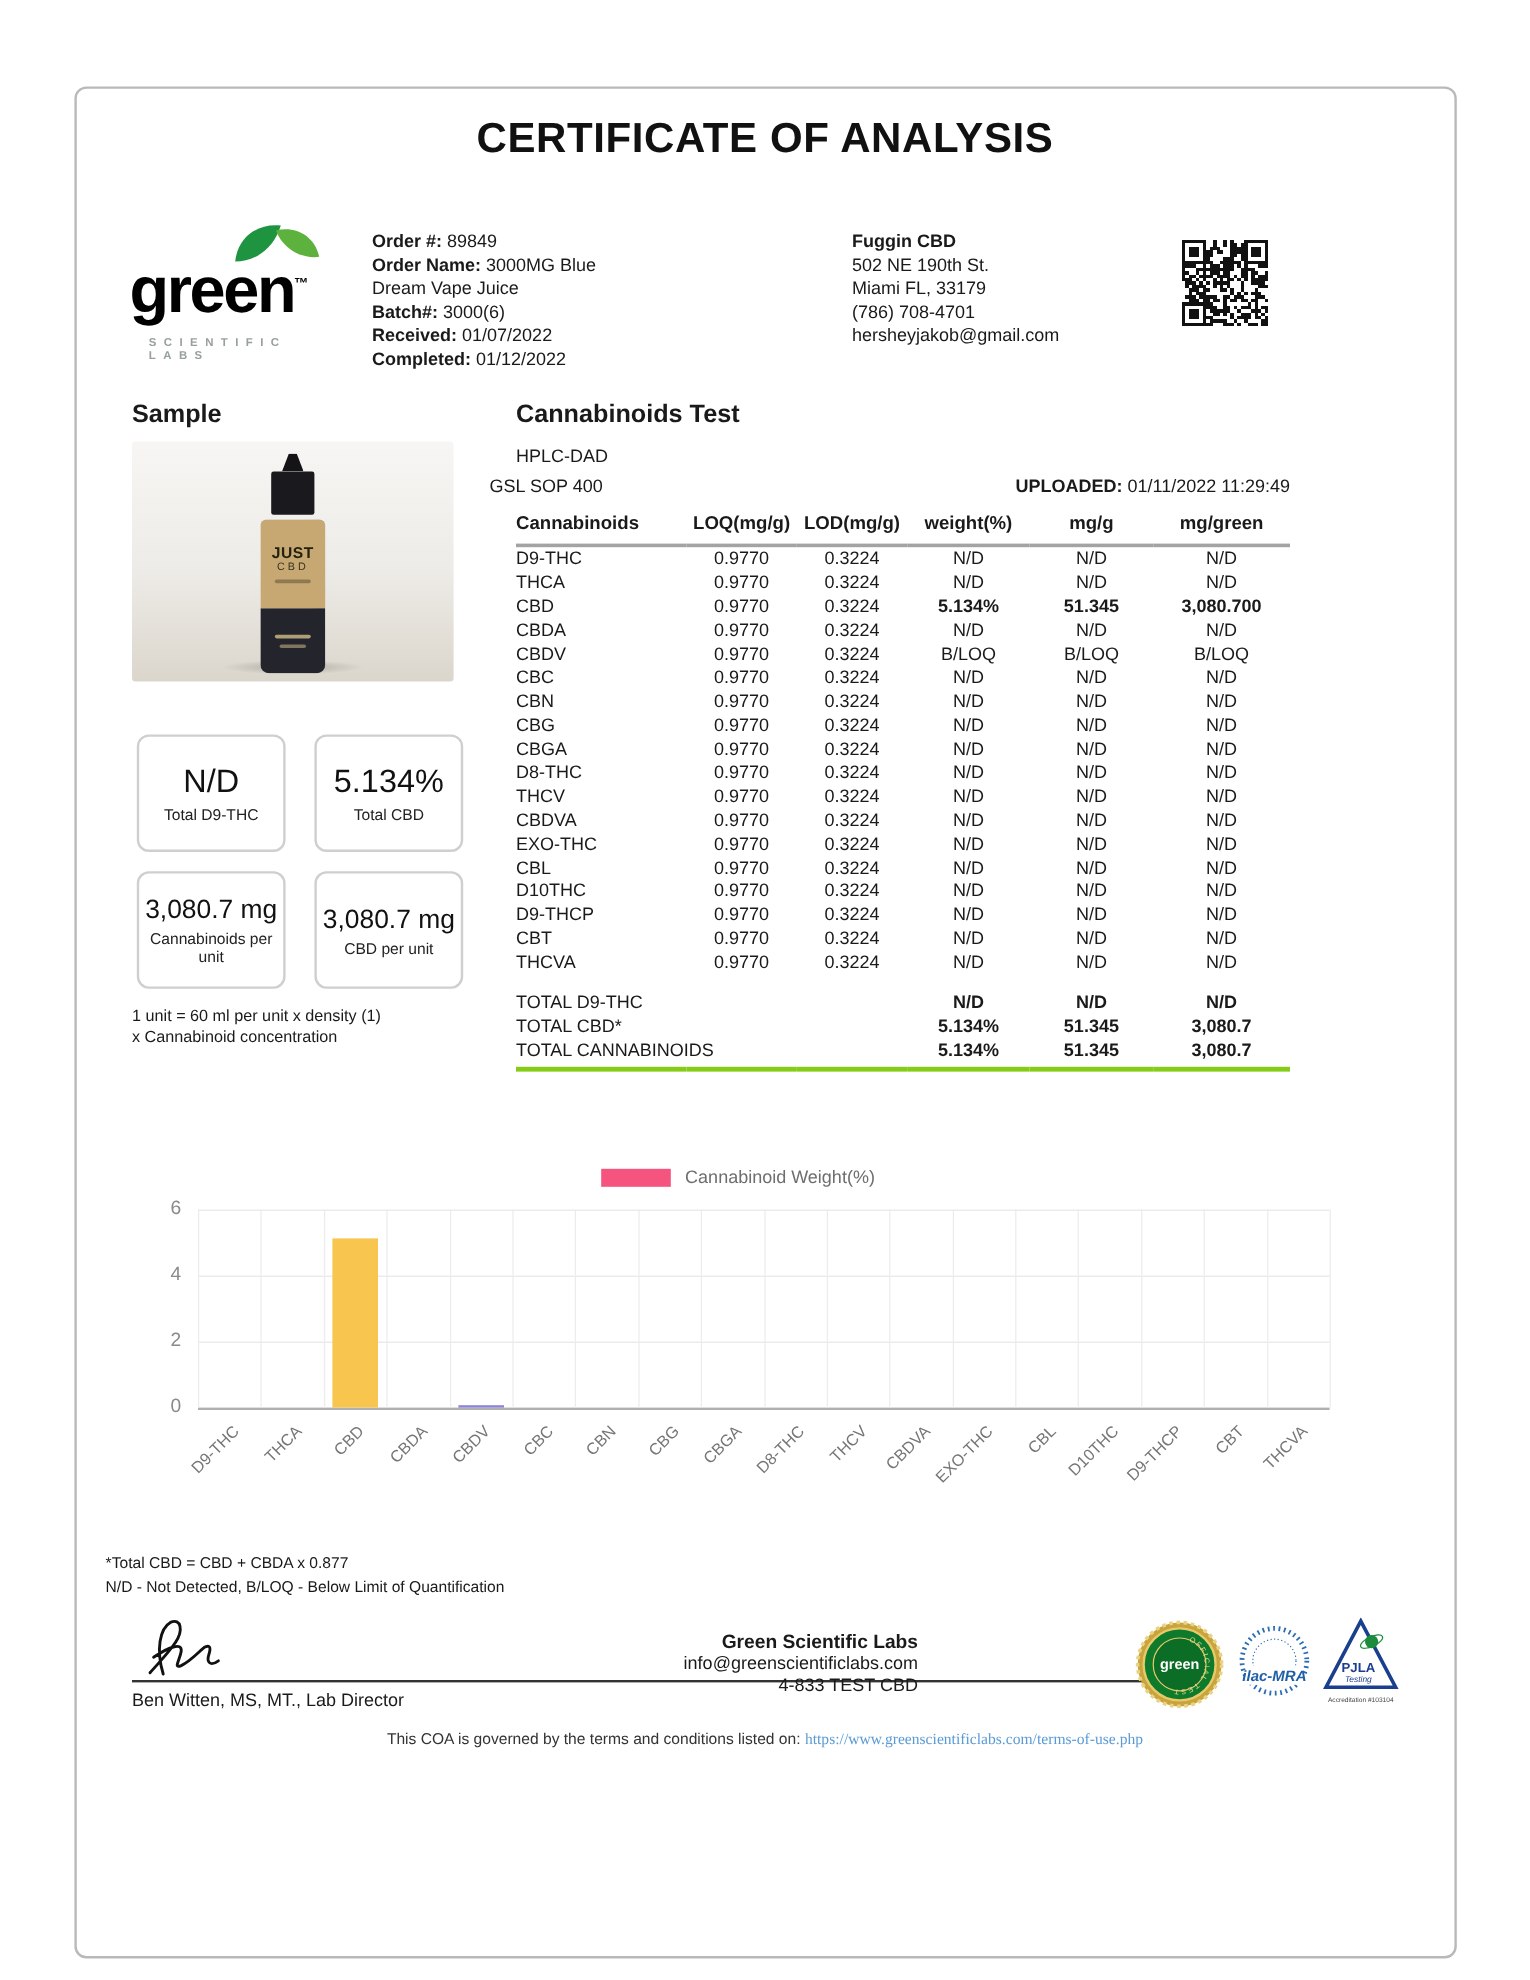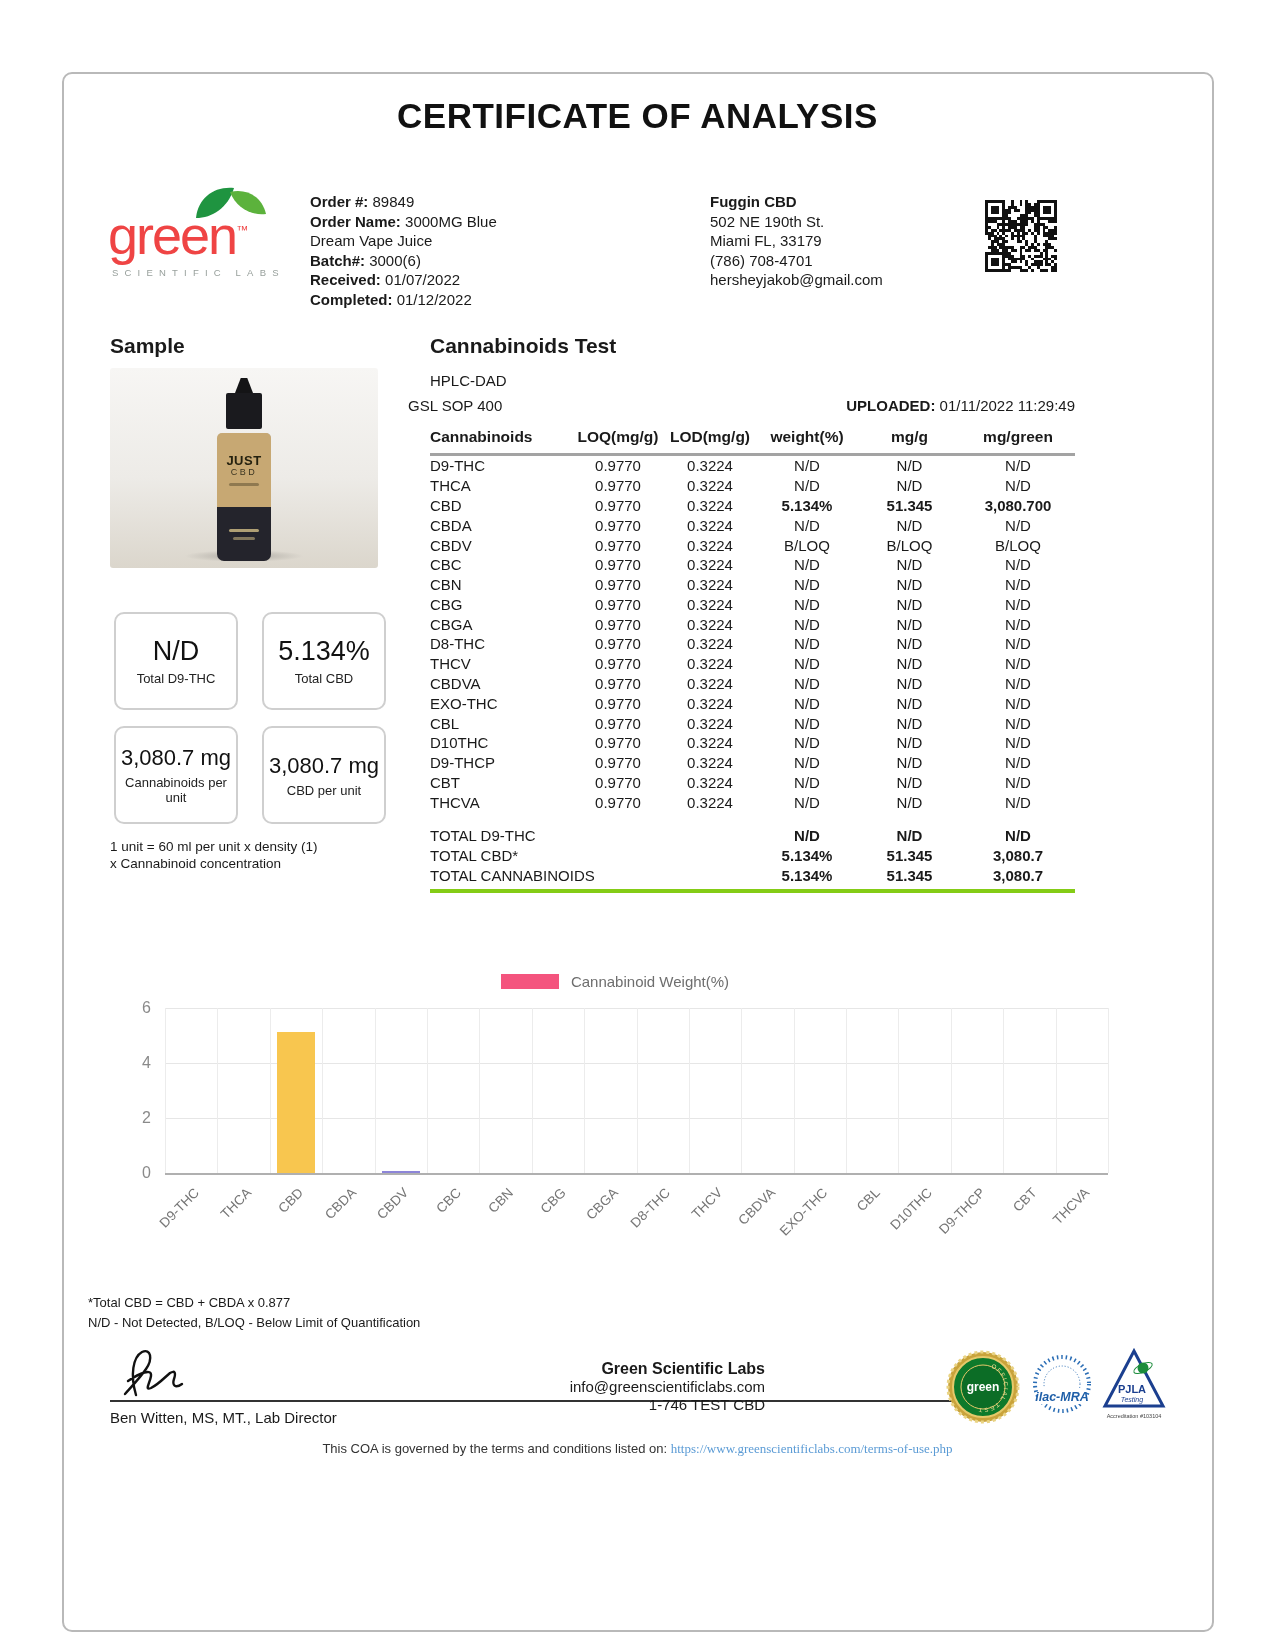--- a/index.html
+++ b/index.html
@@ -8,23 +8,23 @@
   .doc-border{position:absolute;left:62px;top:72px;width:1148px;height:1556px;
         border:2px solid #b9b9b9;border-radius:10px;}
   
   .title{position:absolute;top:96px;left:0;width:100%;text-align:center;
         font-size:35px;font-weight:bold;letter-spacing:.5px;color:#111;}
   .subtitle{position:absolute;top:140px;left:0;width:100%;text-align:center;
         font-size:25px;font-weight:bold;color:#111;}
   
   .logo{position:absolute;left:108px;top:200px;width:190px;}
   .logo-leaves{position:absolute;left:86px;top:-16px;}
-  .logo-word{font-size:54px;font-weight:normal;color:#ef4444;letter-spacing:-2px;line-height:60px;}
+  .logo-word{font-size:54px;font-weight:bold;color:#000000;letter-spacing:-2px;line-height:72px;}
   .logo-word .tm{font-size:12px;vertical-align:20px;letter-spacing:0;}
-  .logo-sub{font-size:9.5px;letter-spacing:6.2px;color:#98a09c;margin:2px 0 0 4px;}
+  .logo-sub{font-size:9.5px;letter-spacing:6.2px;color:#98a09c;margin:2px 0 0 16px;font-weight:bold;}
   
   .order-info{position:absolute;left:310px;top:192px;width:218px;font-size:15px;line-height:19.5px;}
   .client-info{position:absolute;left:710px;top:192px;width:270px;font-size:15px;line-height:19.5px;}
   .info-line b{font-weight:bold;}
   .client-name{font-weight:bold;}
   .qr{position:absolute;left:985px;top:200px;}
   
   .sample-heading{position:absolute;left:110px;top:334px;font-size:21px;font-weight:bold;}
   .photo{position:absolute;left:110px;top:368px;width:268px;height:200px;border-radius:3px;
         background:linear-gradient(180deg,#f7f6f4 0%,#edebe7 55%,#dbd6cc 100%);overflow:hidden;}
@@ -702,21 +702,21 @@
 
   <svg class="signature" width="170" height="56" viewBox="0 0 170 56">
     <path d="M28 50 C22 30 25 12 34 7 C43 3 45 14 38 24 C32 33 23 42 17 49 M20 36 C32 28 44 23 43 31 C42 38 36 46 43 43 C51 39 57 32 62 28 C67 25 68 28 66 34 C64 40 67 44 74 39" stroke="#111" stroke-width="2.4" fill="none" stroke-linecap="round"></path>
   </svg>
   <div class="sig-line"></div>
   <div class="signer">Ben Witten, MS, MT., Lab Director</div>
 
   <div class="lab-block">
     <div class="lab-name">Green Scientific Labs</div>
     <div class="lab-email">info@greenscientificlabs.com</div>
-    <div class="lab-phone">1-746 TEST CBD</div>
+    <div class="lab-phone">4-833 TEST CBD</div>
   </div>
 
   <svg class="badge" style="left:946px;top:1350px" width="74" height="74" viewBox="0 0 74 74">
     <circle cx="37" cy="37" r="35" fill="#c9a33b"></circle>
     <circle cx="37" cy="37" r="35" fill="none" stroke="#e9d383" stroke-width="3" stroke-dasharray="3 3"></circle>
     <circle cx="37" cy="37" r="30" fill="#0e7a2b" stroke="#e6c96a" stroke-width="2"></circle>
     <circle cx="37" cy="37" r="22" fill="#0c6d26" stroke="#e6c96a" stroke-width="1"></circle>
     <defs>
         <path id="sealarc" d="M 37 16 a 21 21 0 1 1 -0.01 0"></path>
       </defs>

